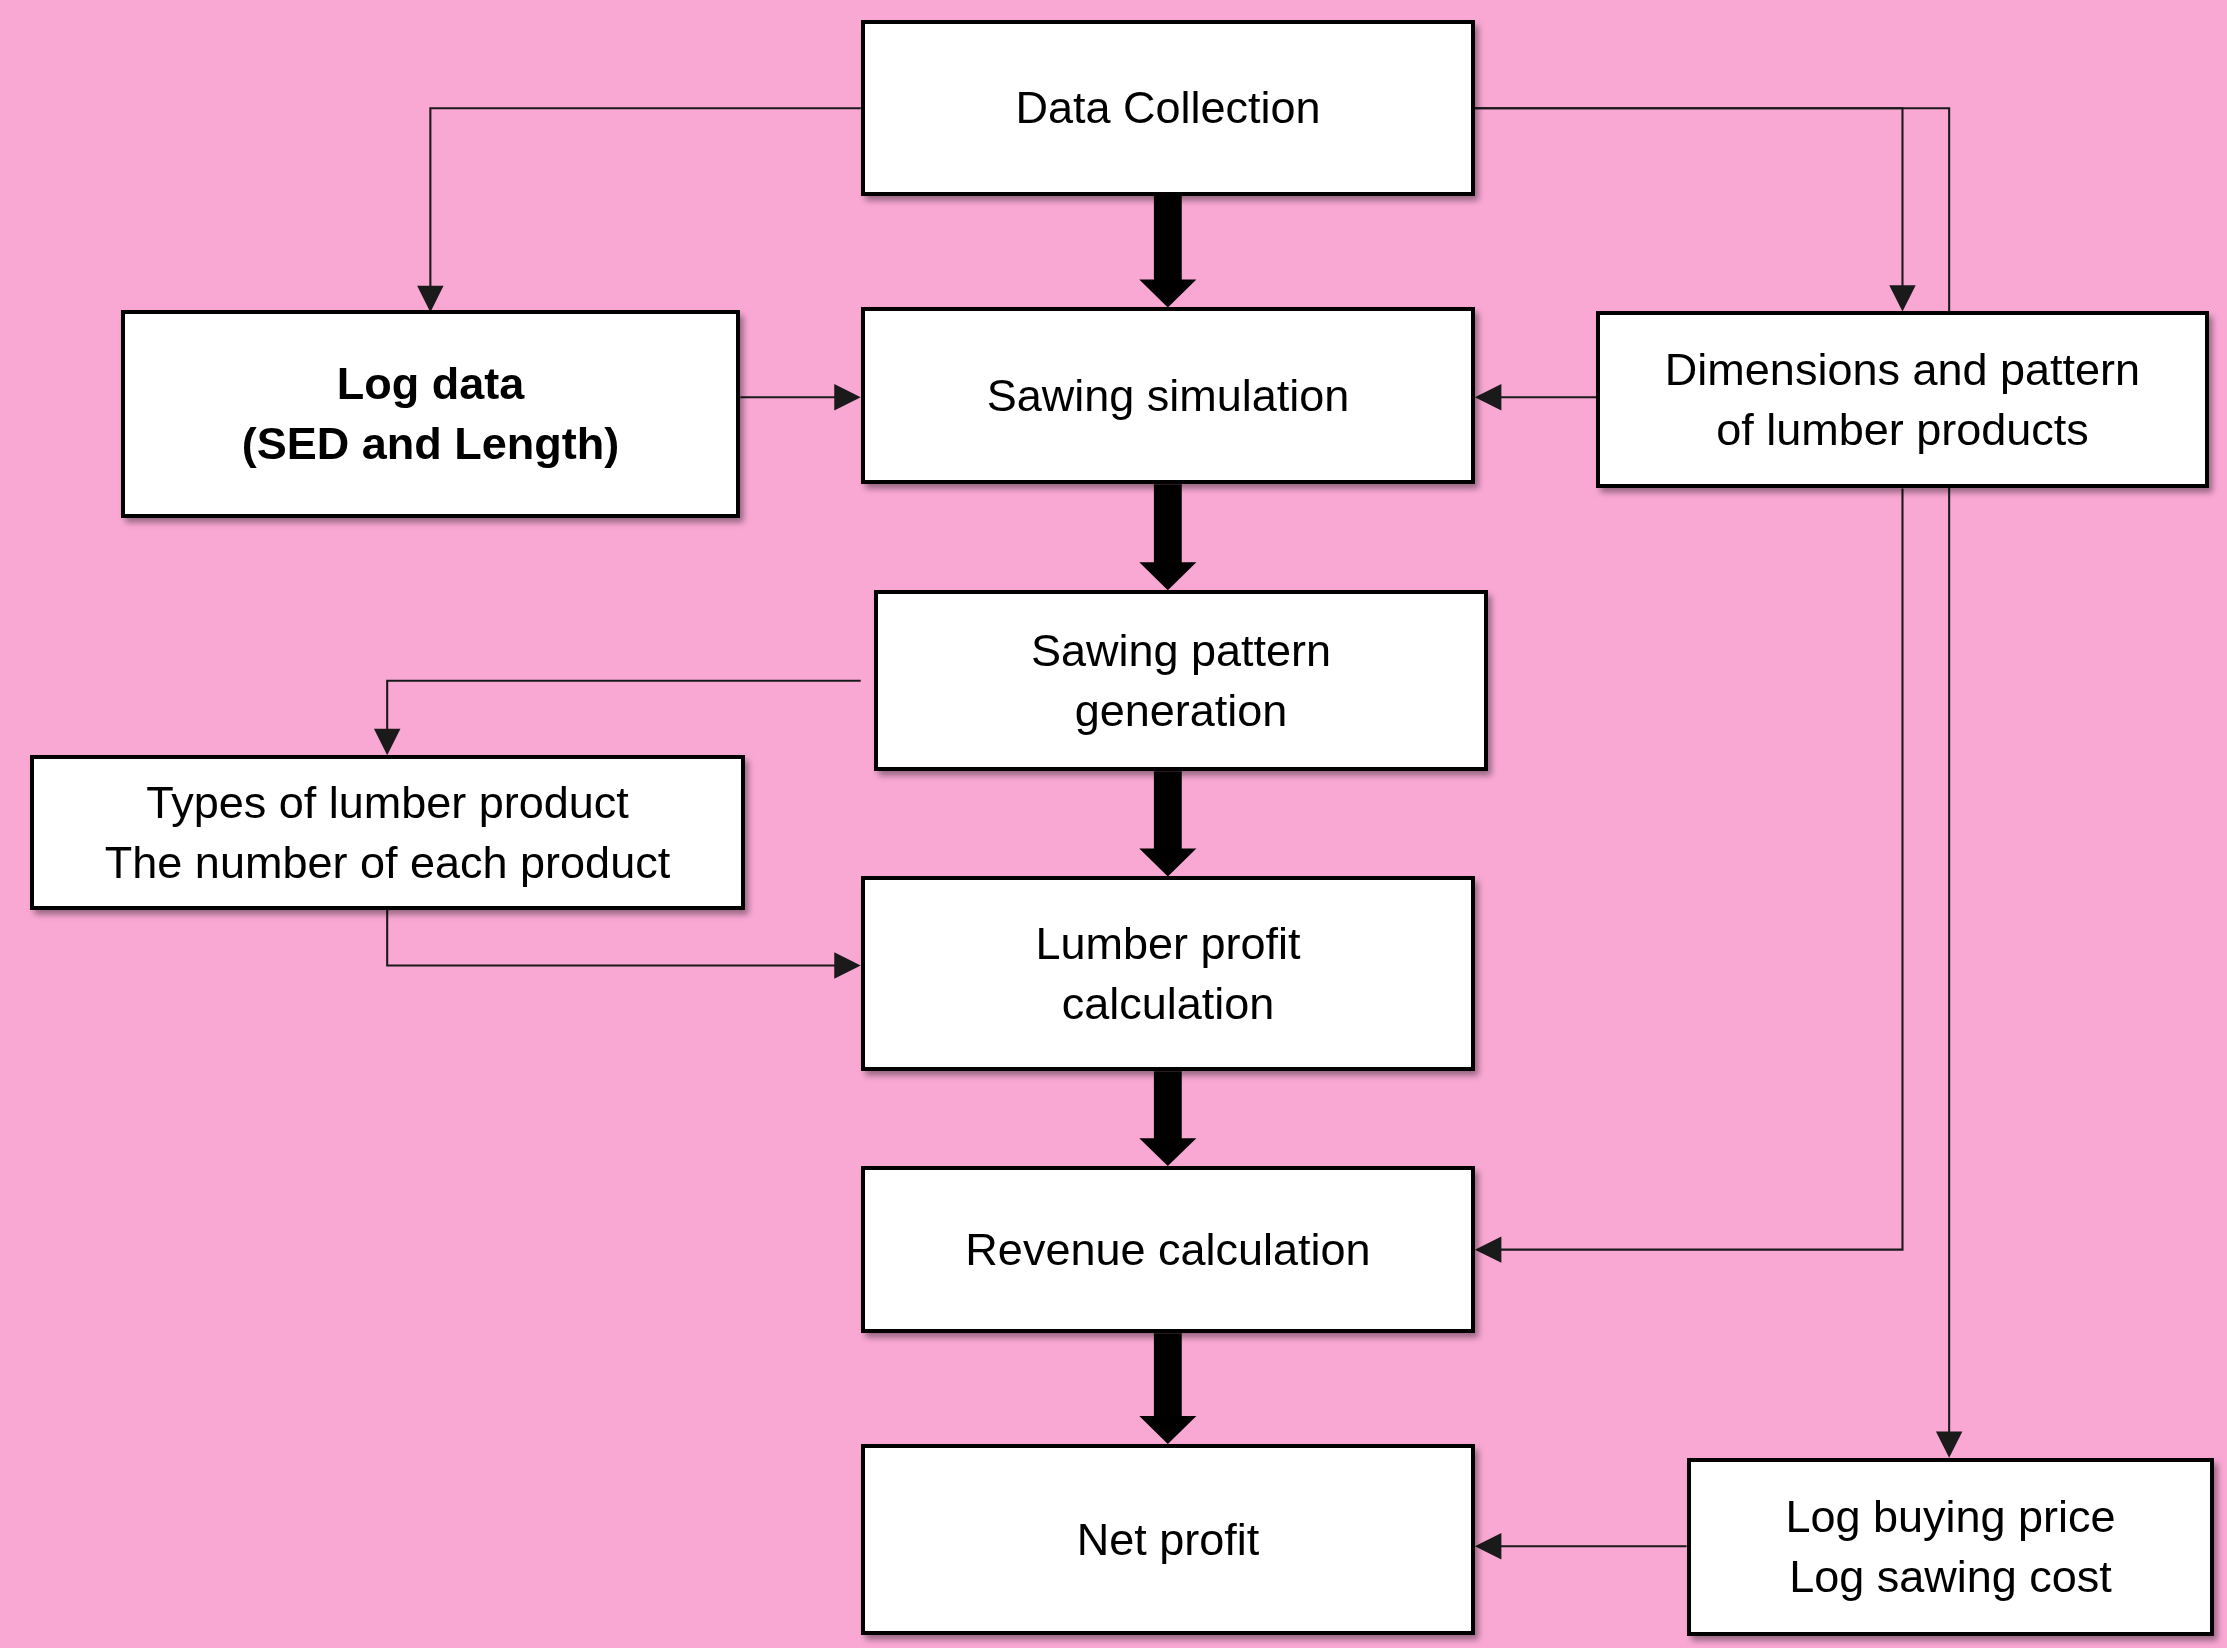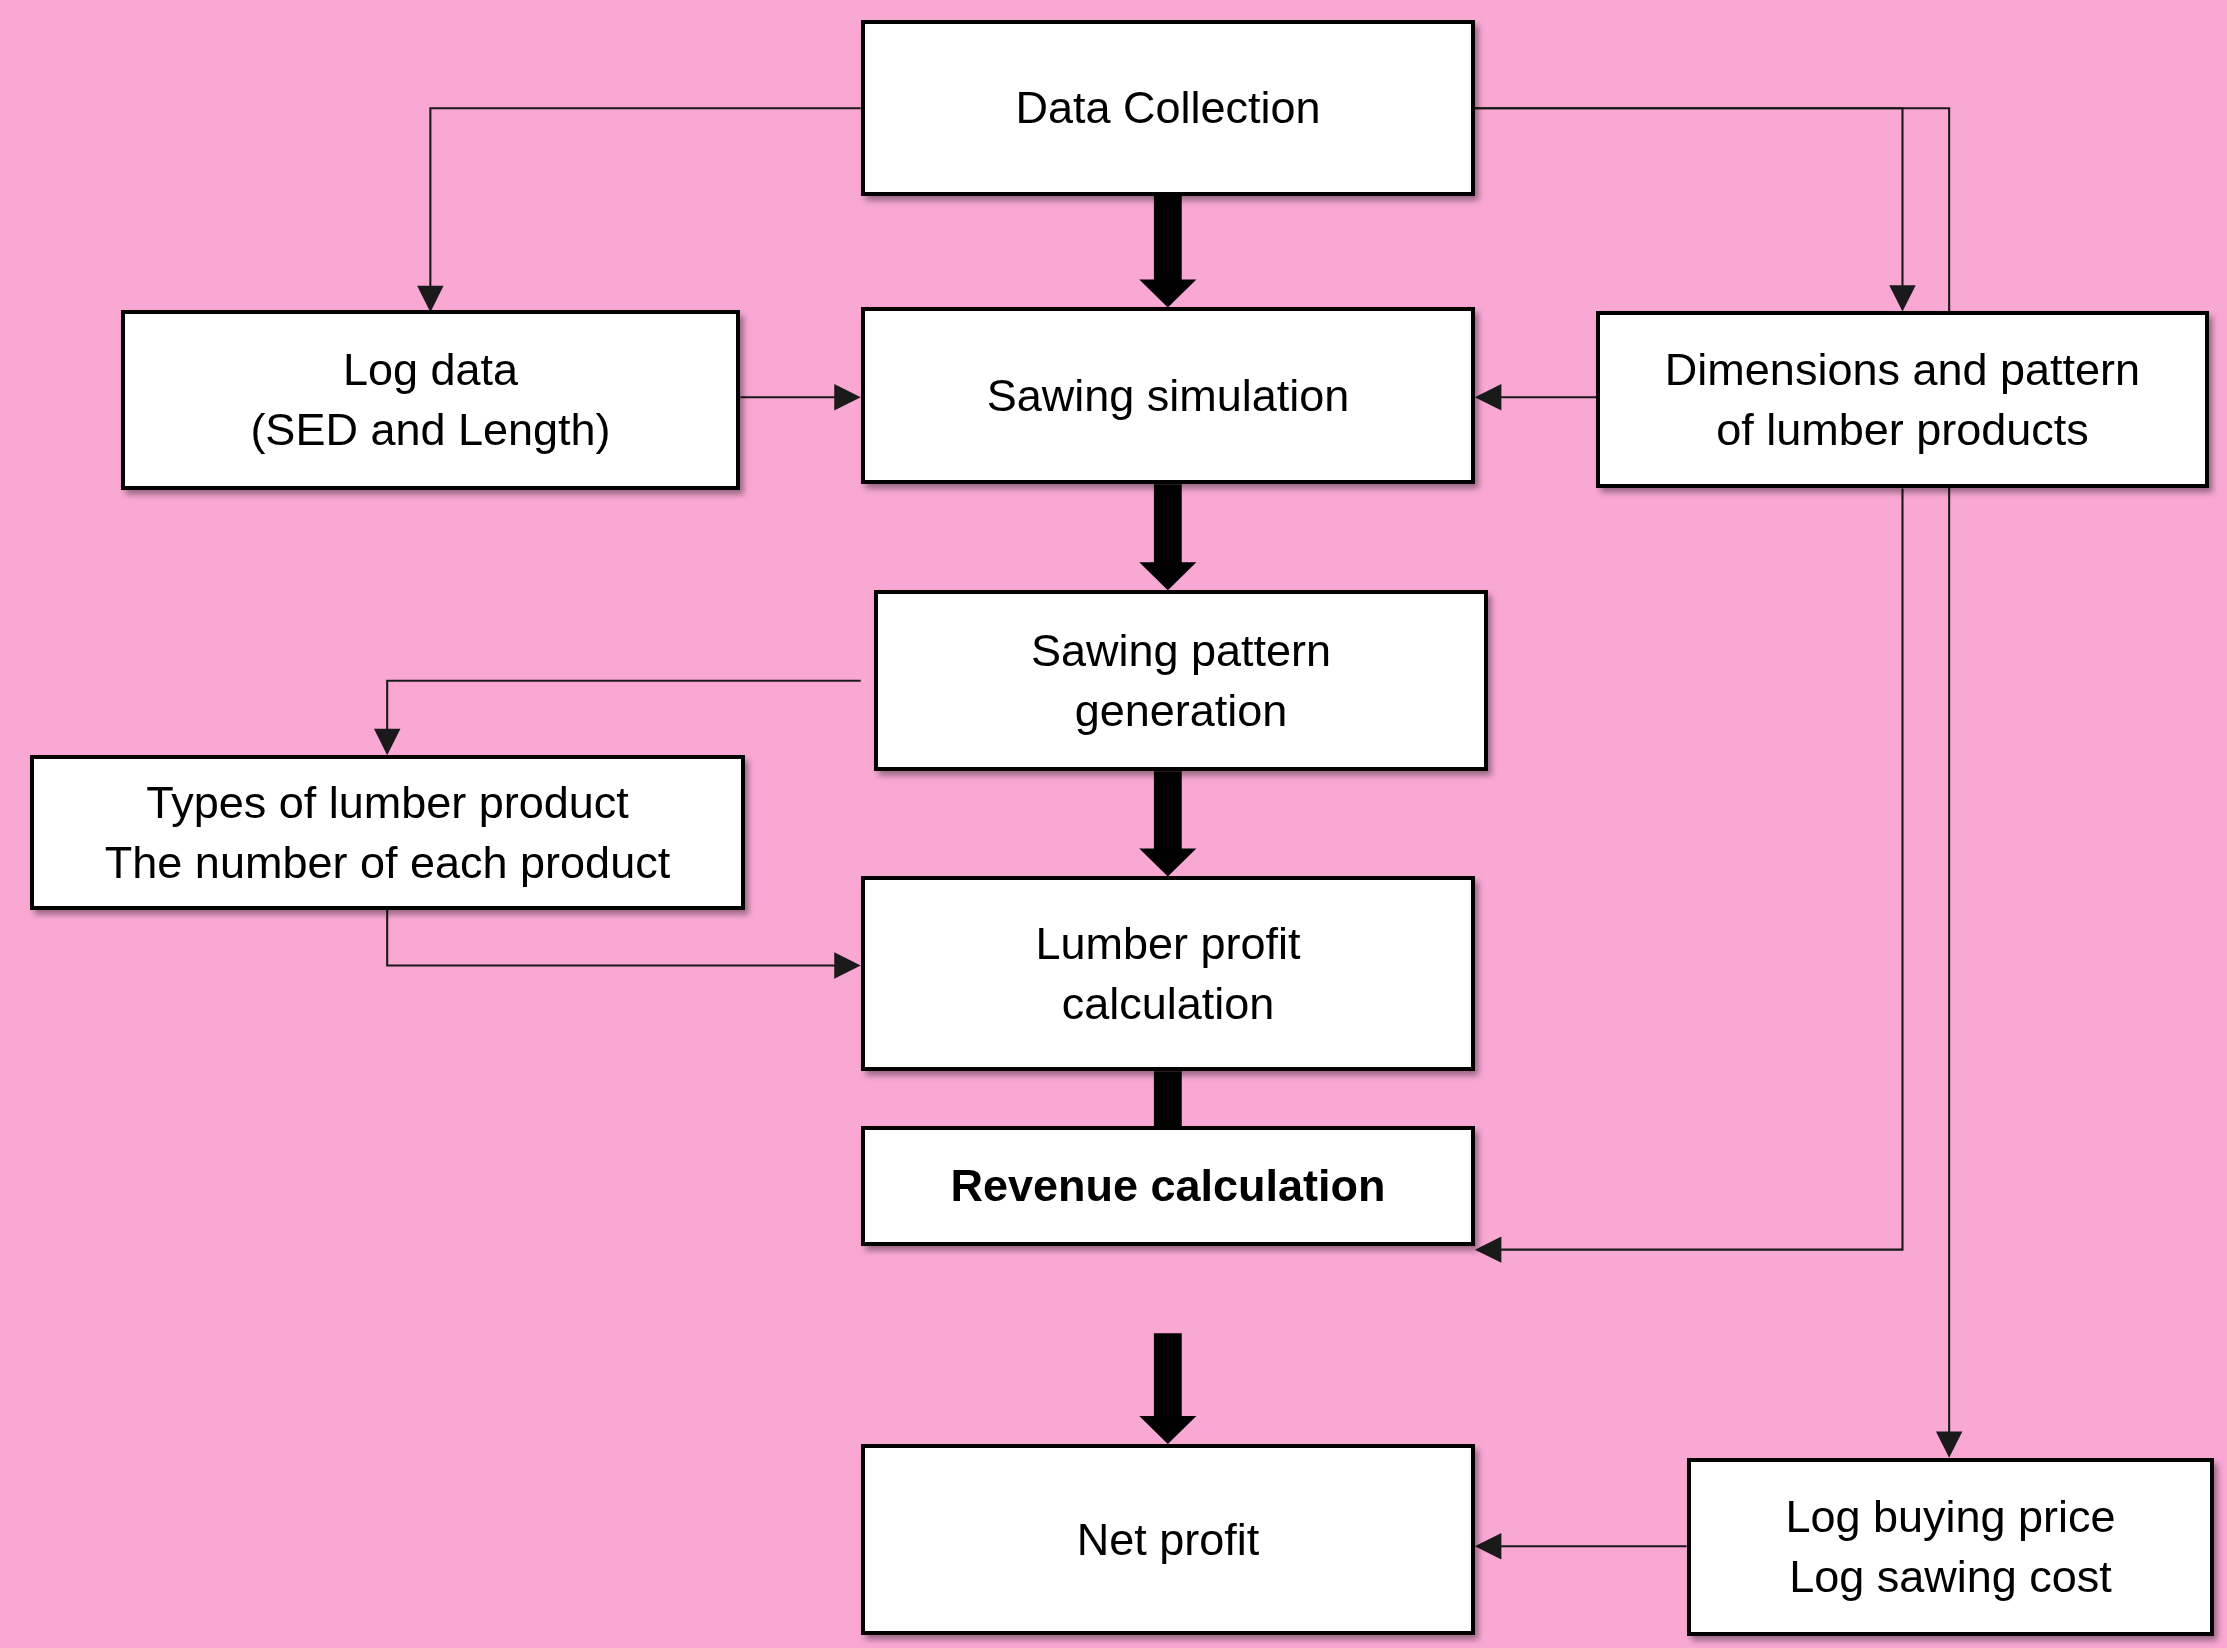--- a/index.html
+++ b/index.html
@@ -34,27 +34,27 @@
     text-align: center;
   }
   .lbl {
     white-space: pre-line;
     font-size: 45px;
     line-height: 60px;
     color: #000000;
   }
   
   #n-data-collection   { left: 861px; top:   20px; width: 614px; height: 176px; }
-  #n-log-data          { left:  121px; top:  310px; width: 619px; height: 180px; }
+  #n-log-data          { left:  121px; top:  310px; width: 619px; height: 208px; font-weight: bold; }
   #n-sawing-simulation { left: 861px; top:  307px; width: 614px; height: 177px; }
   #n-dimensions-prices { left: 1596px; top:  311px; width: 613px; height: 177px; }
   #n-sawing-pattern    { left: 861px; top:  590px; width: 614px; height: 181px; margin-left: 13px; }
   #n-types-lumber      { left:   30px; top: 755px; width: 715px; height: 155px; }
   #n-lumber-volume     { left: 861px; top: 876px; width: 614px; height: 195px; }
-  #n-revenue           { left: 861px; top: 1126px; width: 614px; height: 120px; font-weight: bold; }
+  #n-revenue           { left: 861px; top: 1166px; width: 614px; height: 167px; }
   #n-net-profit        { left: 861px; top: 1444px; width: 614px; height: 191px; }
   #n-log-buying        { left: 1687px; top: 1458px; width: 527px; height: 178px; }
 
   .thin-line {
     fill: none;
     stroke: #1a1a1a;
     stroke-width: 3;
   }
   .thin-head {
     fill: #1a1a1a;

